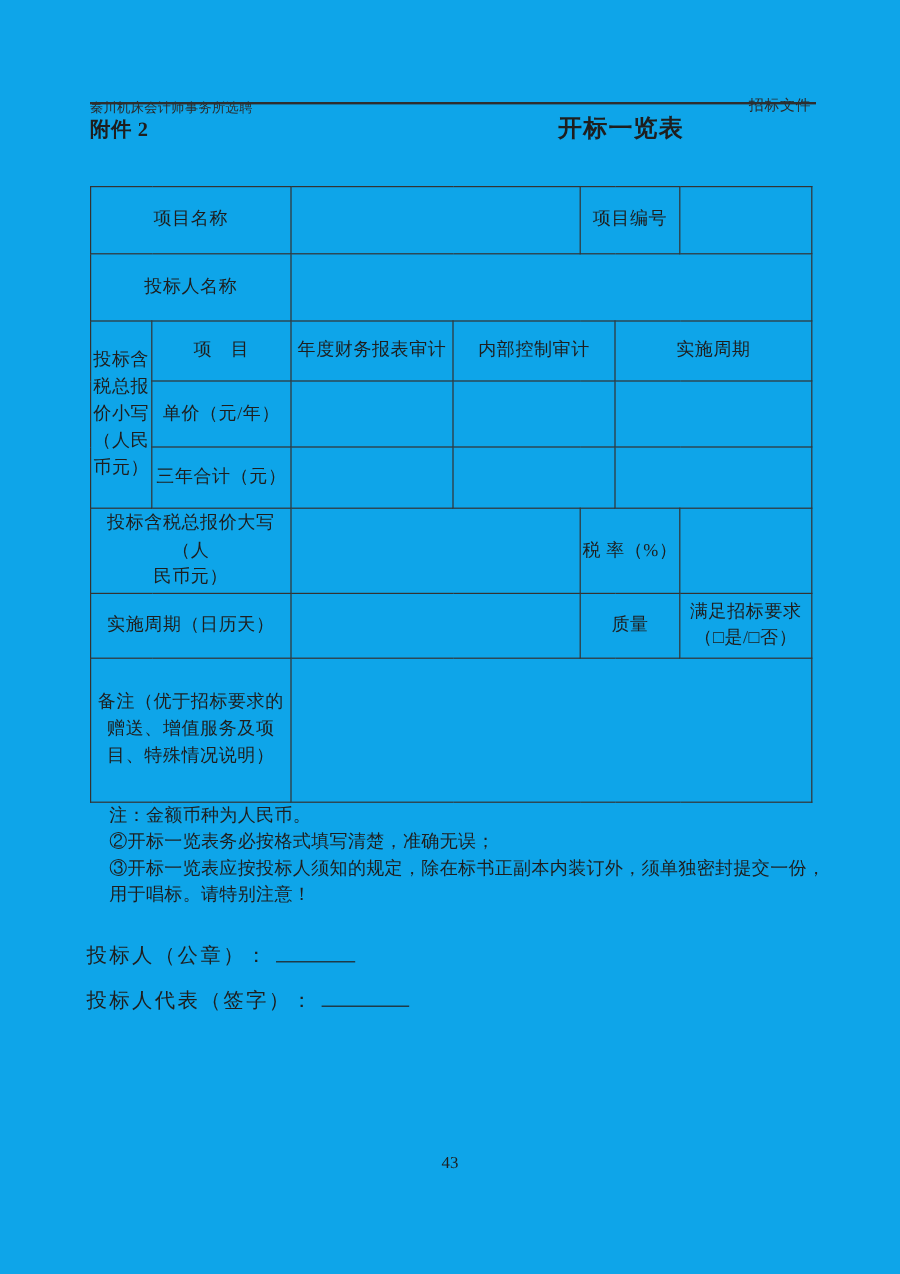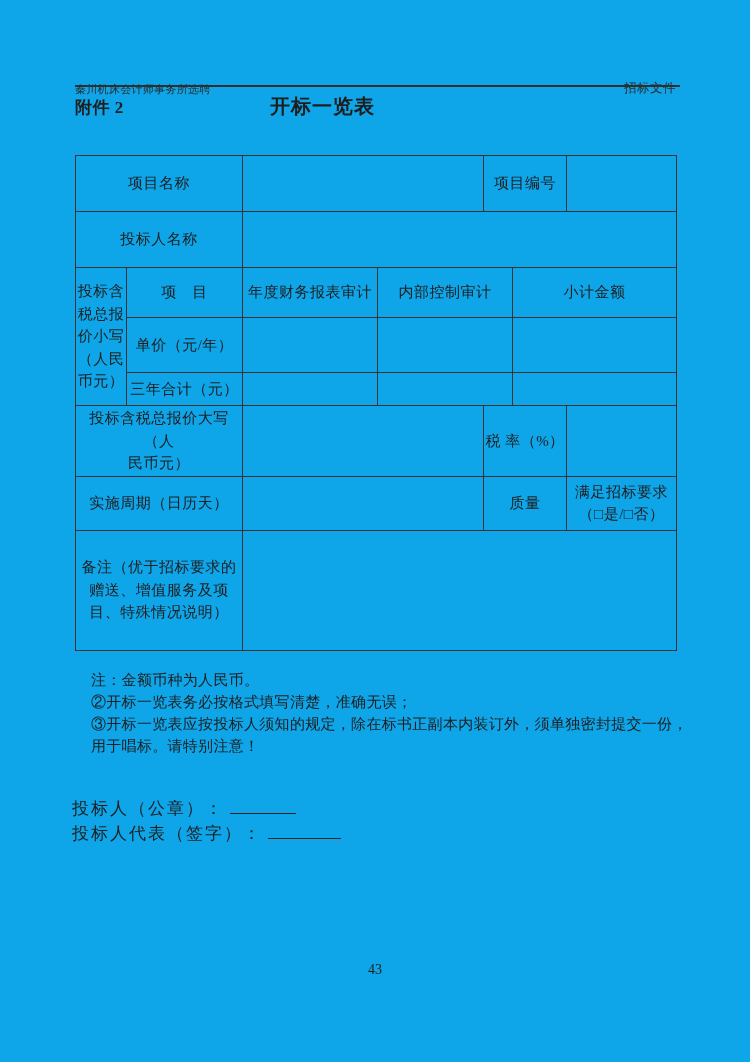--- a/index.html
+++ b/index.html
@@ -28,21 +28,21 @@
   }
   
   .attachment-label {
     position: absolute;
     top: 96px; left: 75px;
     font-size: 17px; font-weight: bold; letter-spacing: 0.5px;
   }
   .doc-title {
     position: absolute;
     top: 93px; left: 75px; width: 495px;
-    text-align: center;
+    text-align: right;
     font-size: 20px; font-weight: bold; letter-spacing: 1px;
   }
   
   table.bid-table {
     position: absolute;
     top: 155px; left: 75px;
     width: 601px;
     border-collapse: collapse;
     table-layout: fixed;
   }
@@ -62,21 +62,21 @@
   .nowrap{ white-space: nowrap; }
   .vwrap { font-size: 14px; letter-spacing: 0; line-height: 22px; white-space: pre-line; }
   
   .notes {
     position: absolute;
     top: 669px; left: 75px; width: 602px;
     font-size: 15px; line-height: 22px; letter-spacing: 0.3px; margin-left: 16px;
   }
   
   .sig-row { position: absolute; left: 72px; font-size: 17px; letter-spacing: 2px; }
-  .sig-1 { top: 785px; margin-top: 12px; }
+  .sig-1 { top: 785px; }
   .sig-2 { top: 822px; }
   .sig-3 { top: 861px; }
   .sig-line {
     display: inline-block;
     border-bottom: 1.5px solid #222222;
     height: 17px;
     margin-left: 6px;
     vertical-align: baseline;
   }
   .sig-1 .sig-line { width: 66px; }
@@ -127,29 +127,29 @@
     </tr>
     <tr style="height:50px">
       <th rowspan="3" class="vwrap">投标含
 税总报
 价小写
 （人民
 币元）</th>
       <th class="nowrap">项　目</th>
       <th class="nowrap">年度财务报表审计</th>
       <th colspan="2" class="nowrap">内部控制审计</th>
-      <th colspan="2" class="nowrap">小计金额</th>
+      <th colspan="2" class="nowrap">实施周期</th>
     </tr>
     <tr style="height:55px">
       <th class="nowrap">单价（元/年）</th>
       <td></td>
       <td colspan="2"></td>
       <td colspan="2"></td>
     </tr>
-    <tr style="height:33px">
+    <tr style="height:51px">
       <th class="nowrap">三年合计（元）</th>
       <td></td>
       <td colspan="2"></td>
       <td colspan="2"></td>
     </tr>
     <tr style="height:65px">
       <th colspan="2" class="pre tight">投标含税总报价大写（人
 民币元）</th>
       <td colspan="2"></td>
       <th colspan="2" class="nowrap">税 率（%）</th>

